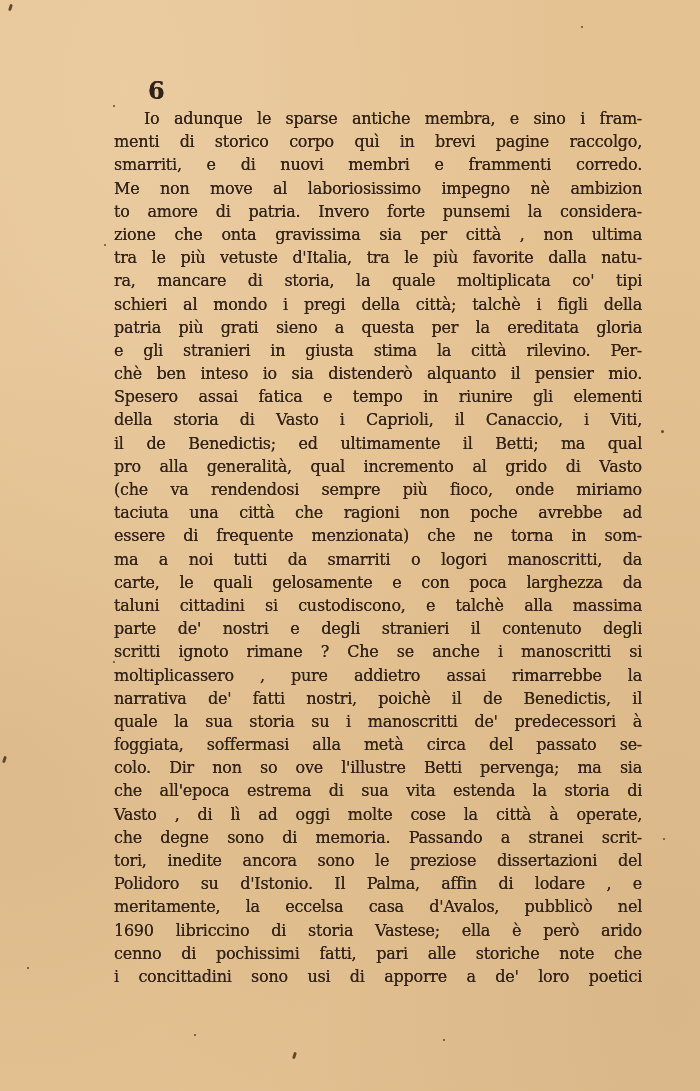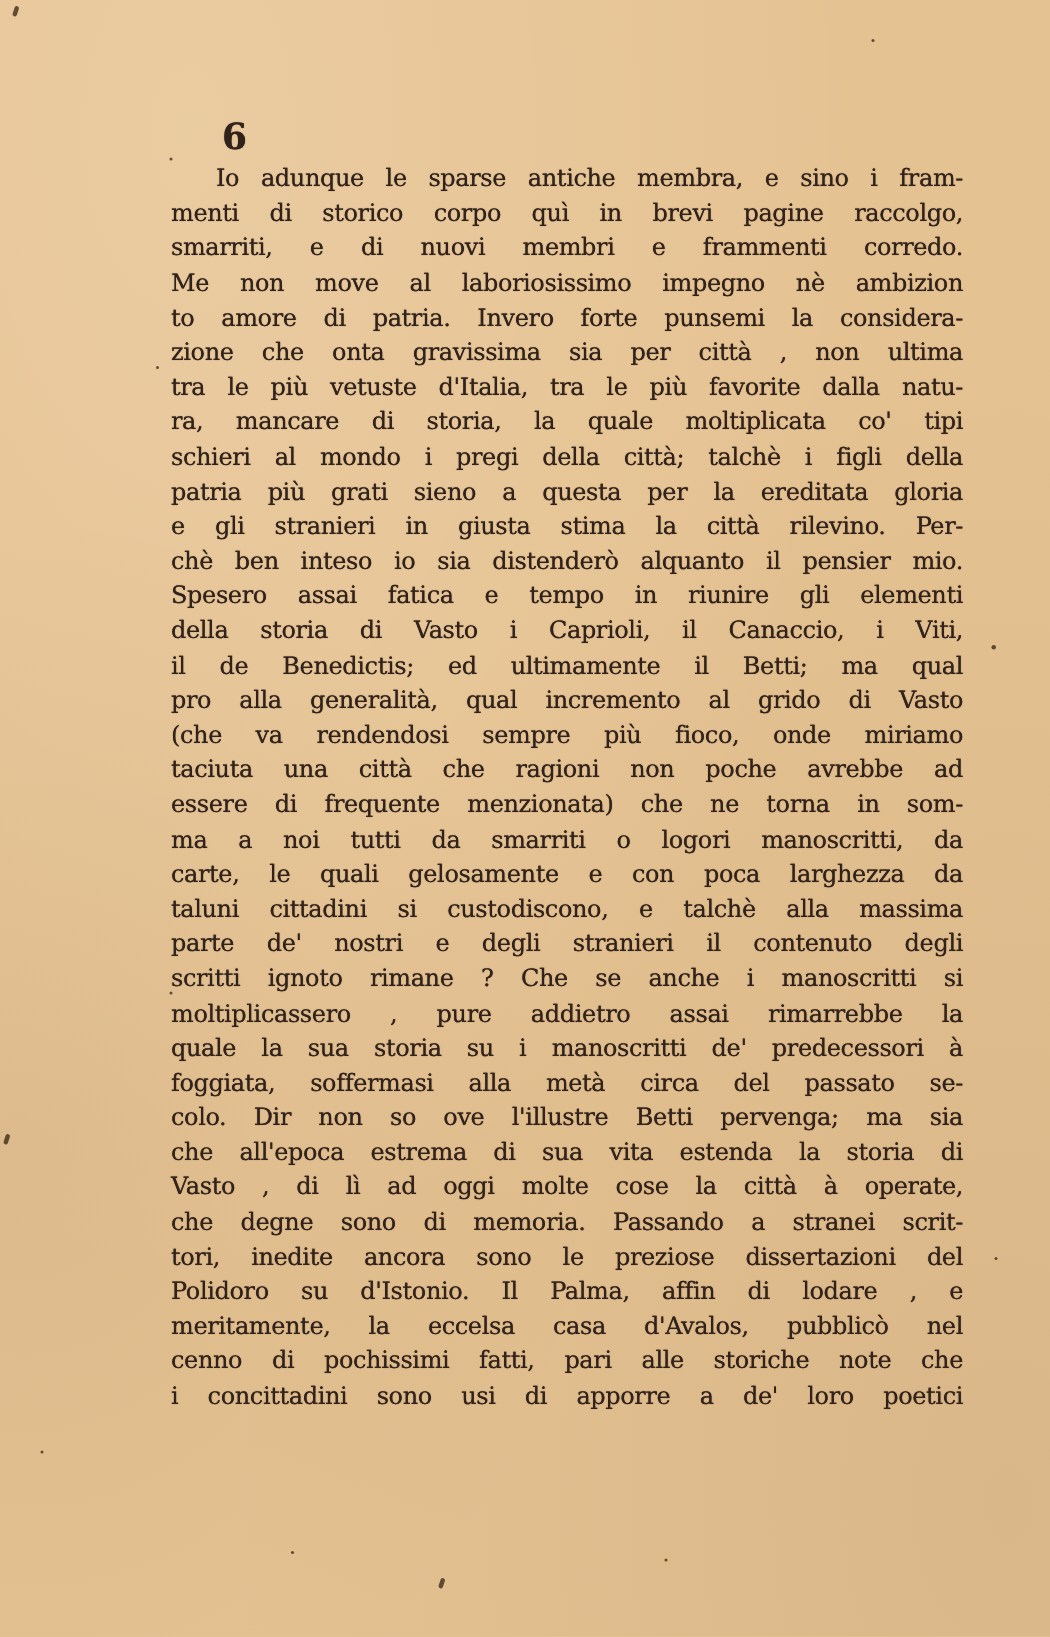--- a/index.html
+++ b/index.html
@@ -89,29 +89,31 @@
       <div class="line"><span>pro alla generalità, qual incremento al grido di Vasto</span></div>
       <div class="line"><span>(che va rendendosi sempre più fioco, onde miriamo</span></div>
       <div class="line"><span>taciuta una città che ragioni non poche avrebbe ad</span></div>
       <div class="line"><span>essere di frequente menzionata) che ne torna in som-</span></div>
       <div class="line"><span>ma a noi tutti da smarriti o logori manoscritti, da</span></div>
       <div class="line"><span>carte, le quali gelosamente e con poca larghezza da</span></div>
       <div class="line"><span>taluni cittadini si custodiscono, e talchè alla massima</span></div>
       <div class="line"><span>parte de' nostri e degli stranieri il contenuto degli</span></div>
       <div class="line"><span>scritti ignoto rimane ? Che se anche i manoscritti si</span></div>
       <div class="line"><span>moltiplicassero , pure addietro assai rimarrebbe la</span></div>
+      <div class="line"><span>narrativa de' fatti nostri, poichè il de Benedictis, il</span></div>
       <div class="line"><span>quale la sua storia su i manoscritti de' predecessori à</span></div>
       <div class="line"><span>foggiata, soffermasi alla metà circa del passato se-</span></div>
       <div class="line"><span>colo. Dir non so ove l'illustre Betti pervenga; ma sia</span></div>
       <div class="line"><span>che all'epoca estrema di sua vita estenda la storia di</span></div>
       <div class="line"><span>Vasto , di lì ad oggi molte cose la città à operate,</span></div>
       <div class="line"><span>che degne sono di memoria. Passando a stranei scrit-</span></div>
       <div class="line"><span>tori, inedite ancora sono le preziose dissertazioni del</span></div>
       <div class="line"><span class="it">Polidoro</span><span> su d'Istonio. Il </span><span class="it">Palma</span><span>, affin di lodare , e</span></div>
       <div class="line"><span>meritamente, la eccelsa casa d'Avalos, pubblicò nel</span></div>
+      <div class="line"><span>1690 libriccino di storia Vastese; ella è però arido</span></div>
       <div class="line"><span>cenno di pochissimi fatti, pari alle storiche note che</span></div>
       <div class="line"><span>i concittadini sono usi di apporre a de' loro poetici</span></div>
     </div>
 
   <div class="speck tick" style="left:9px;  top:4px;"></div>
   <div class="speck s2" style="left:581px;top:26px;"></div>
   <div class="speck s2" style="left:113px;top:105px;"></div>
   <div class="speck s2" style="left:104px;top:244px;"></div>
   <div class="speck s3" style="left:661px;top:430px;"></div>
   <div class="speck s2" style="left:113px;top:661px;"></div>

